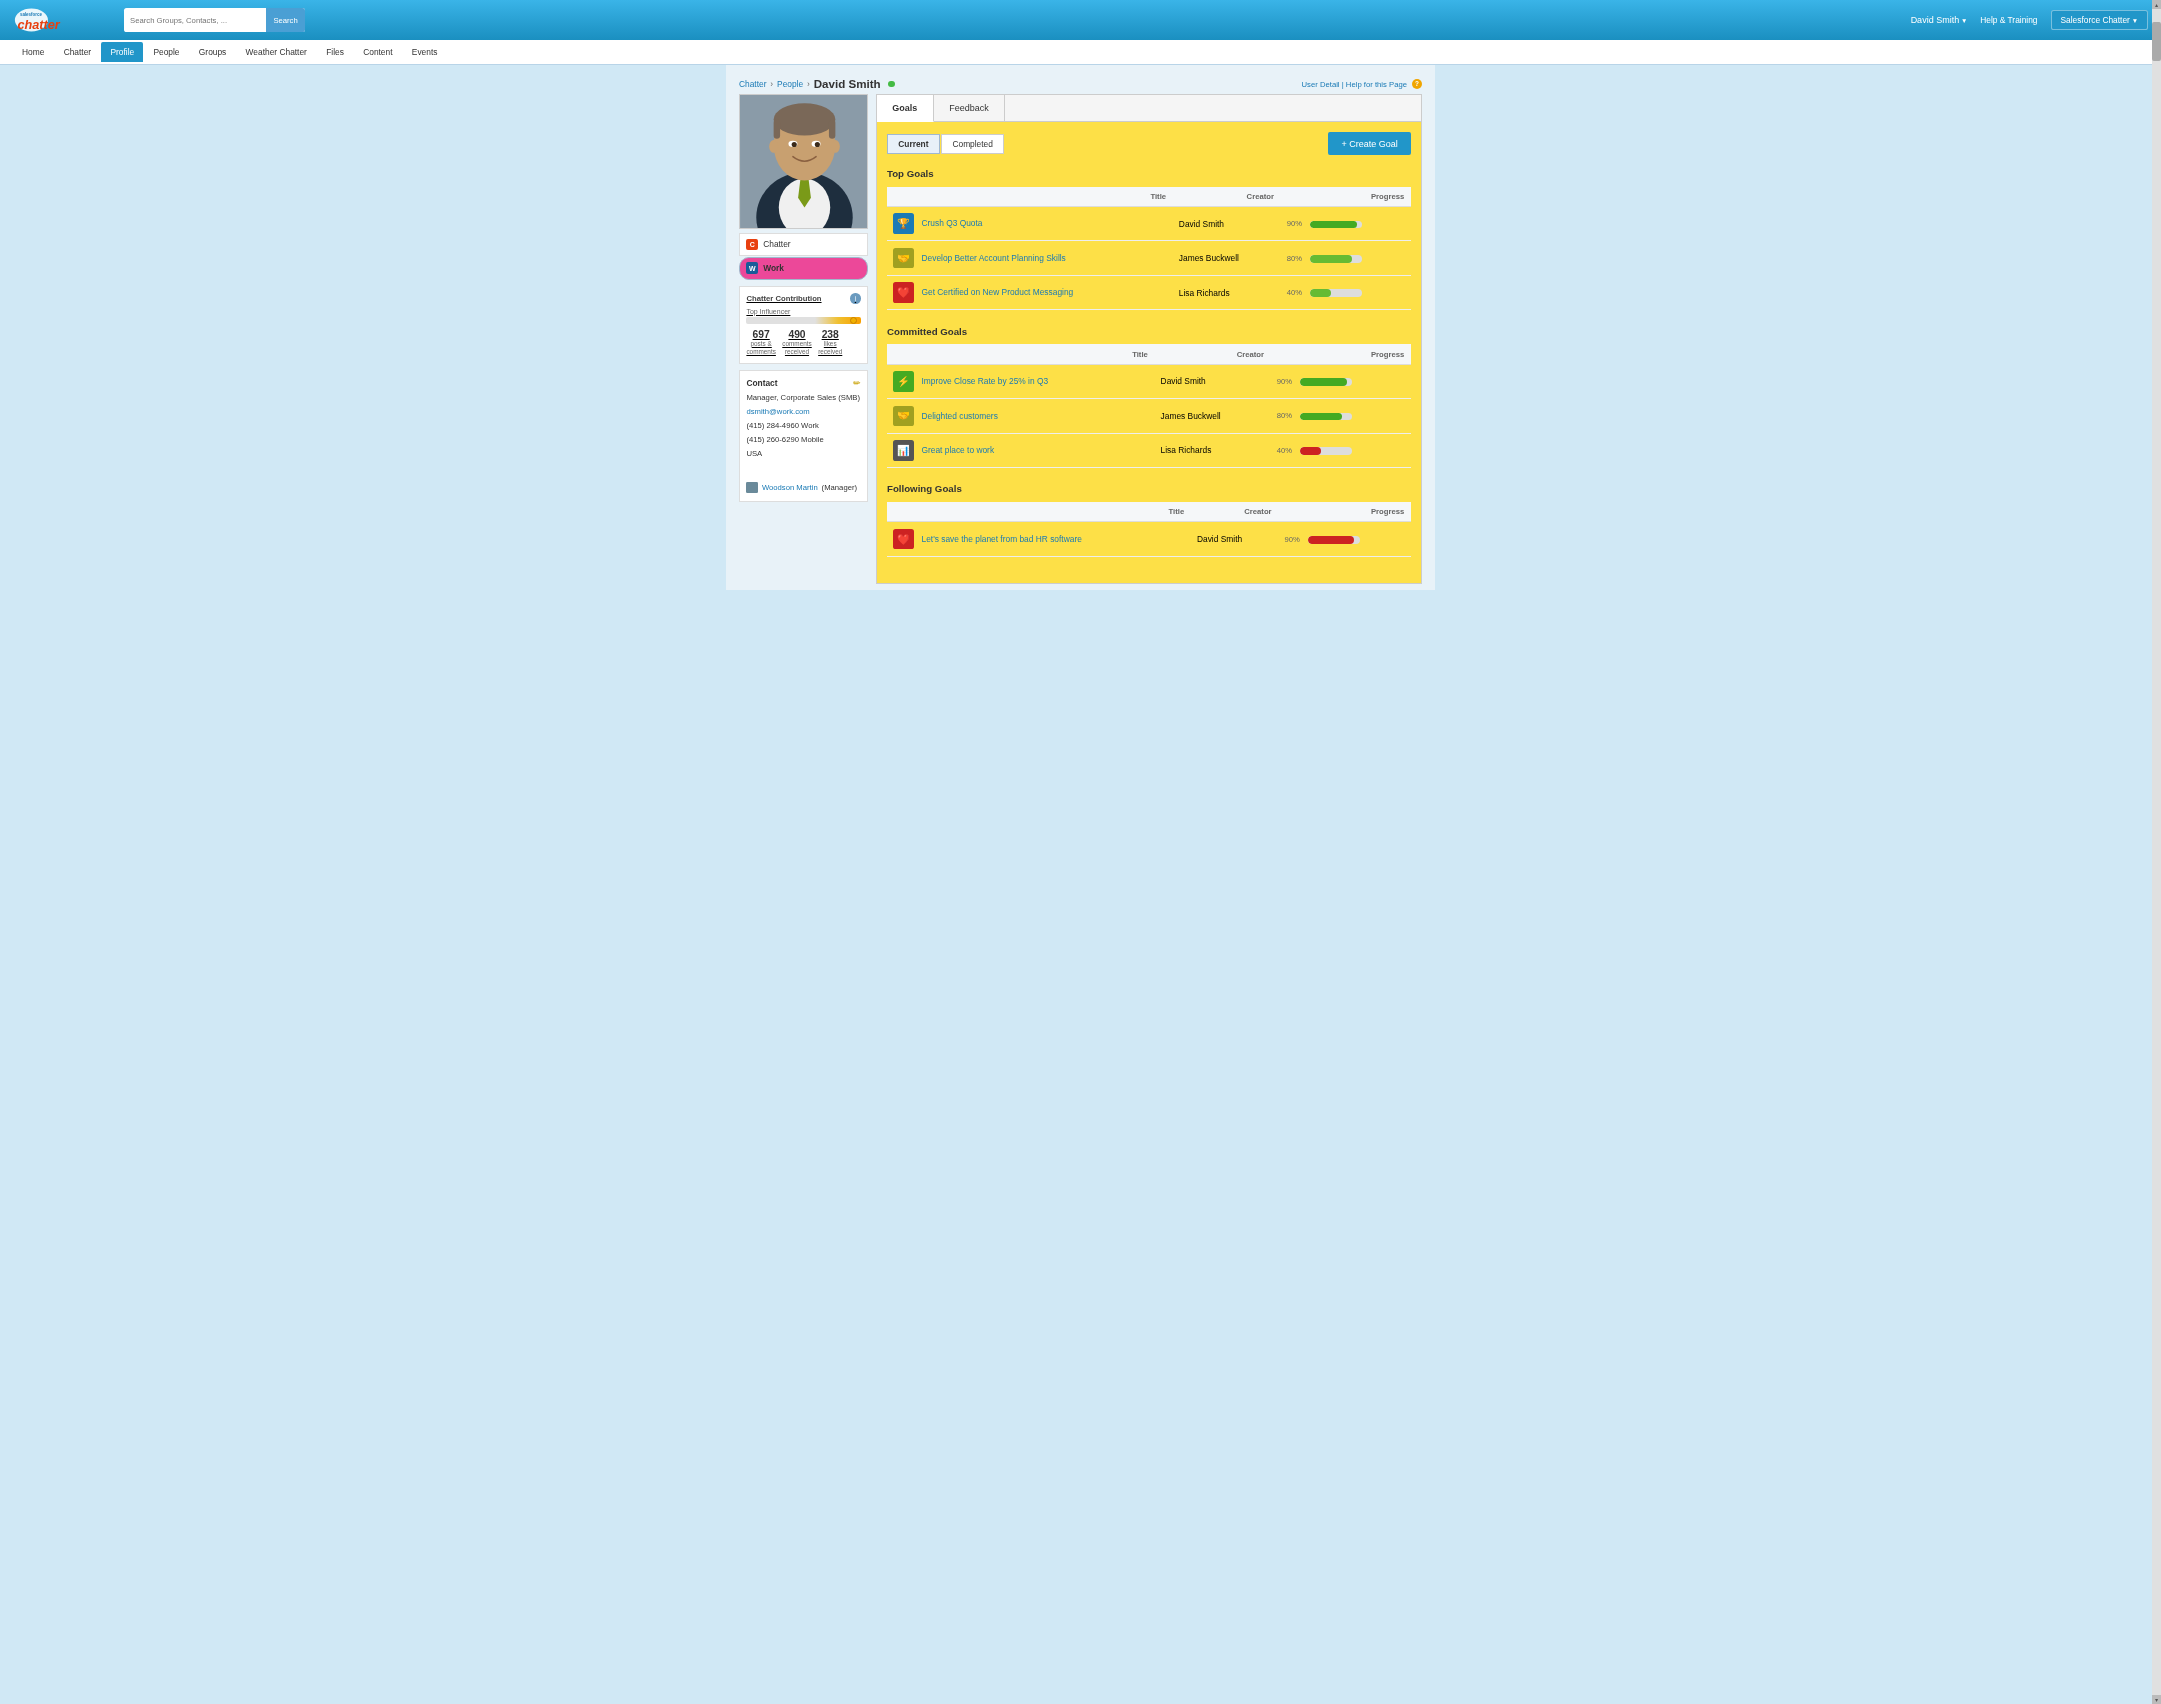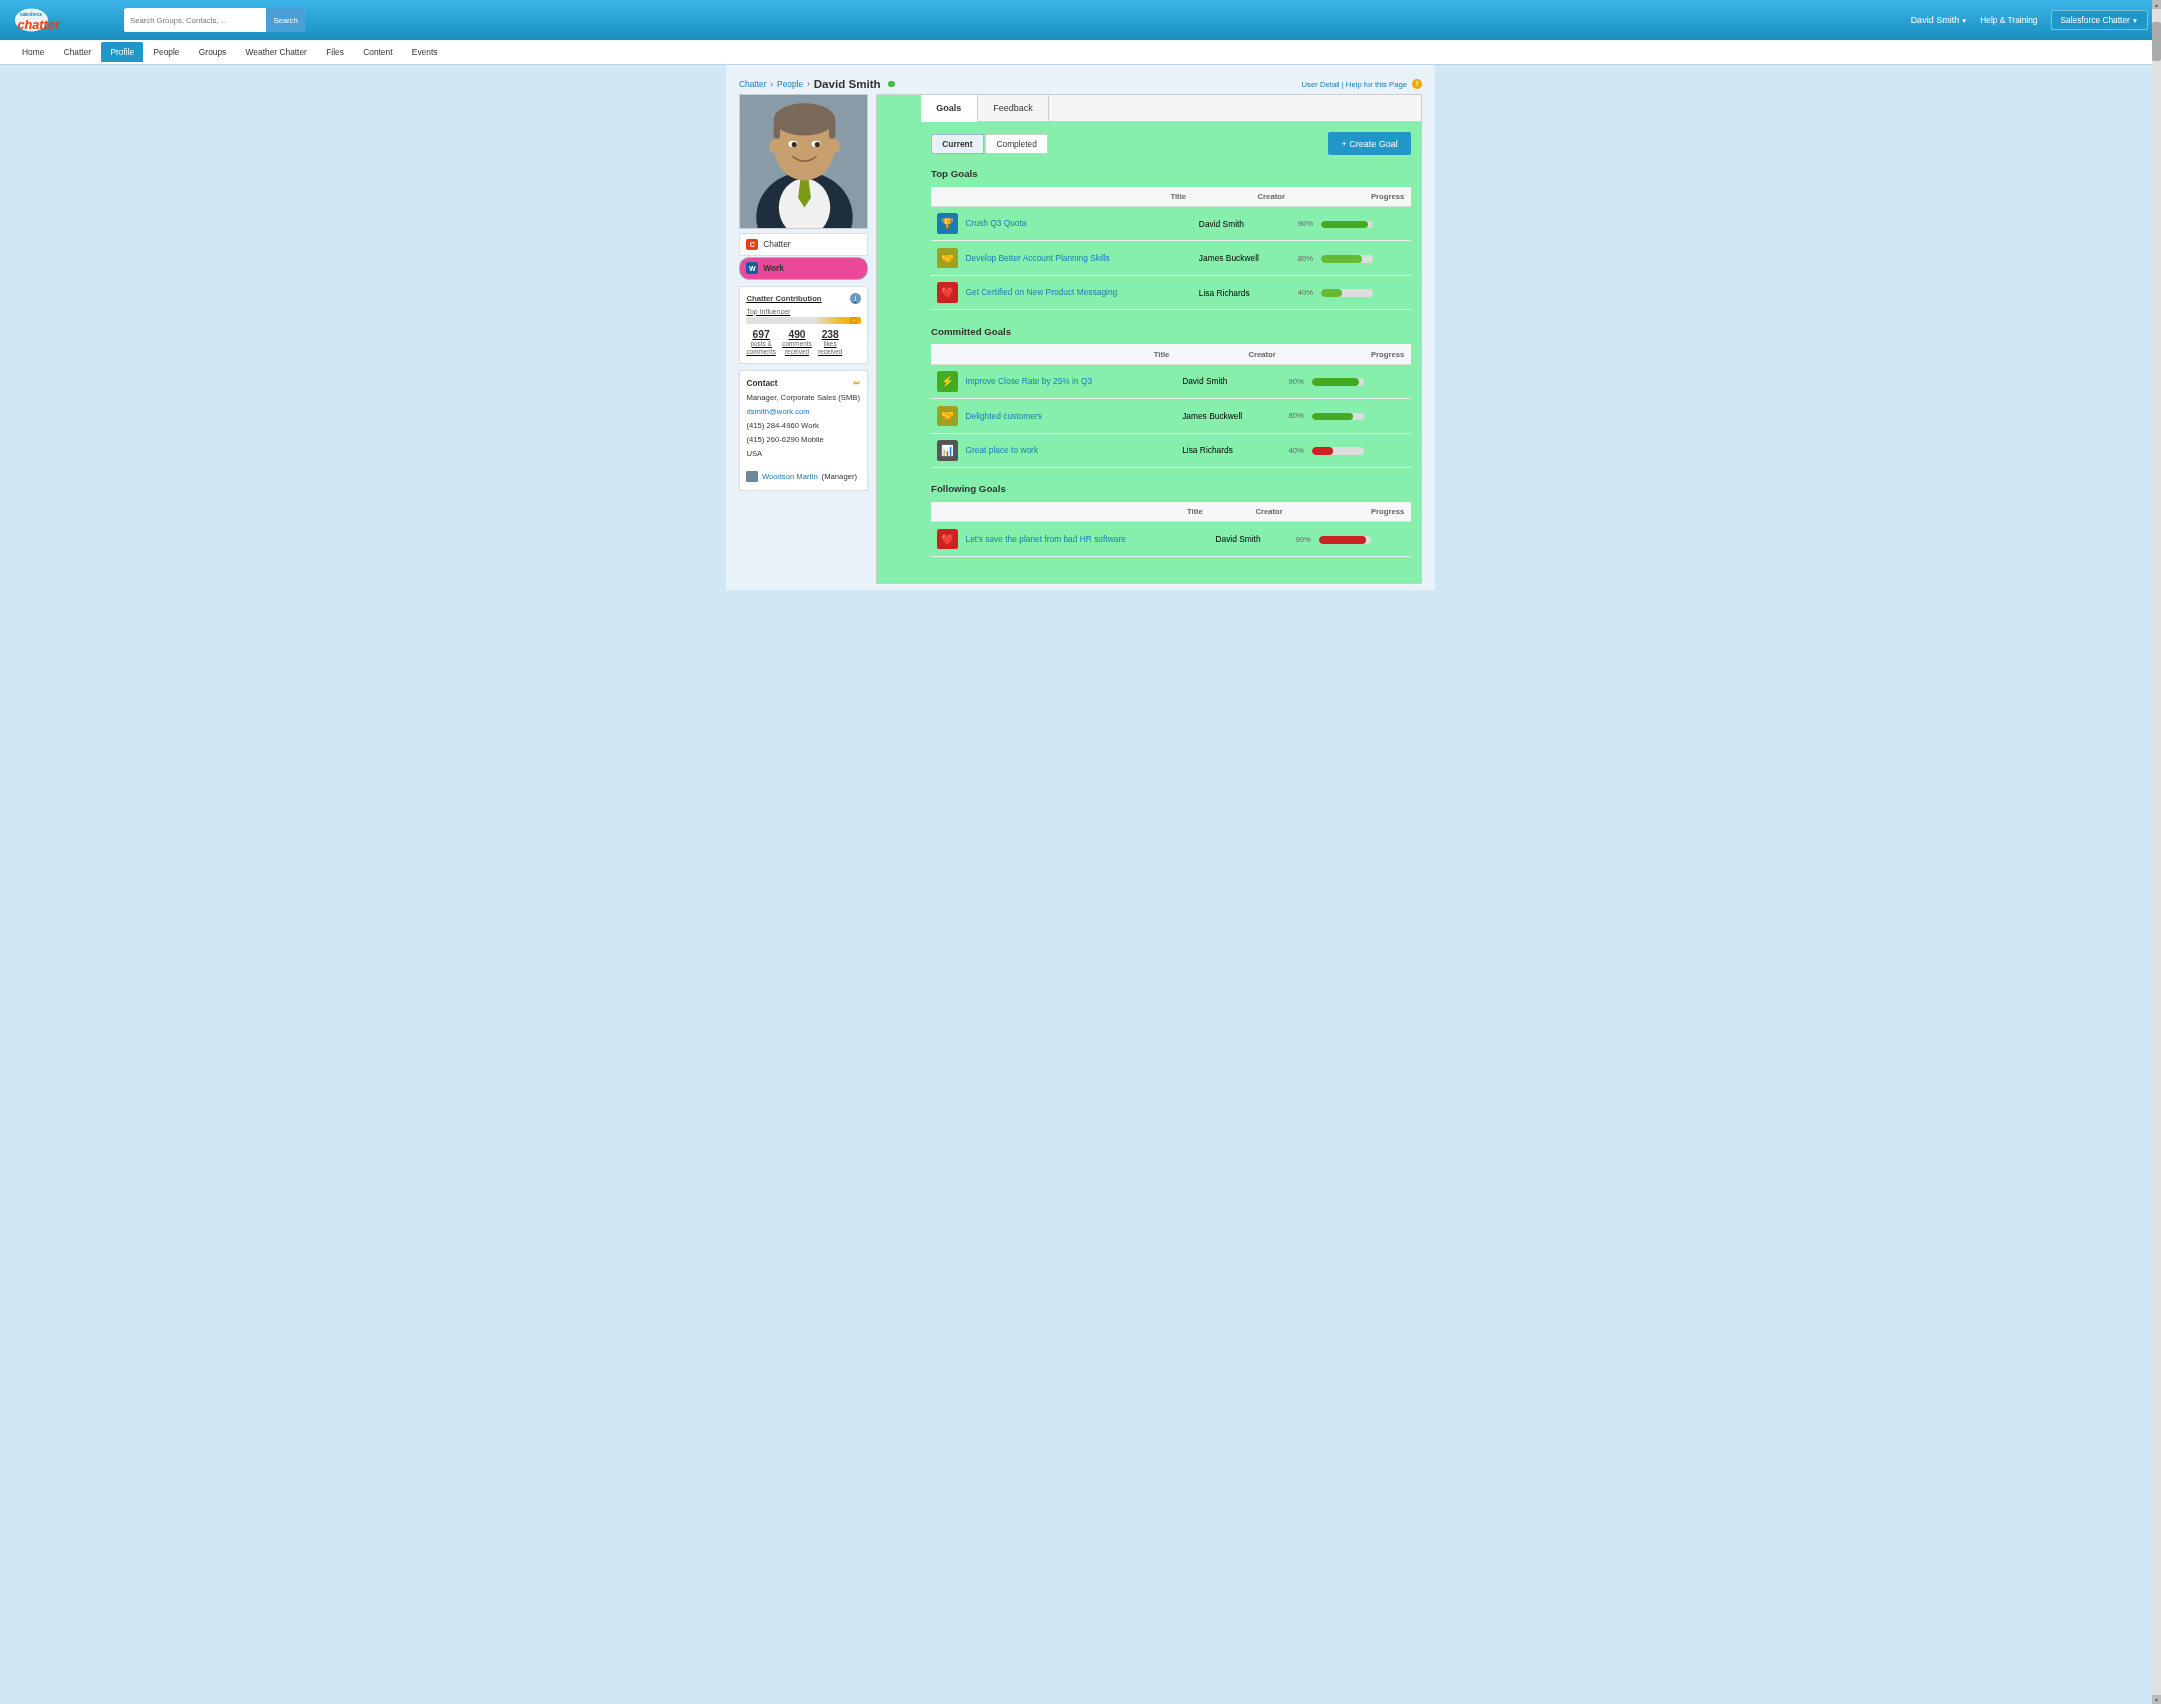--- a/index.html
+++ b/index.html
@@ -153,29 +153,28 @@
     #contact-header {
       display: flex;
       justify-content: space-between;
       align-items: center;
       margin-bottom: 3.9px;
     }
     #contact-title { font-size: 8.4px; font-weight: bold; color: #333; }
     #edit-icon { color: #c8a000; cursor: pointer; font-size: 9px; }
     .contact-info { font-size: 7.7px; color: #333; line-height: 1.8; }
     .contact-link { color: #1a7ab5; cursor: pointer; text-decoration: none; }
-    .manager-row { display: flex; align-items: center; gap: 3.9px; margin-top: 9px; }
+    .manager-row { display: flex; align-items: center; gap: 3.9px; margin-top: 20px; }
     .manager-avatar { width: 11.6px; height: 11.6px; background: #6a8a9a; border-radius: 1.3px; }
 
     
     #main-area {
       flex: 1;
-      background: #86efac;
+      background: #fde047;
       border: 0.6px solid #ccc;
-      padding-left: 44px;
     }
 
     
     #goal-tabs {
       display: flex;
       border-bottom: 0.6px solid #ccc;
       background: #f5f5f5;
     }
     .goal-tab {
       padding: 7.7px 15.5px;

